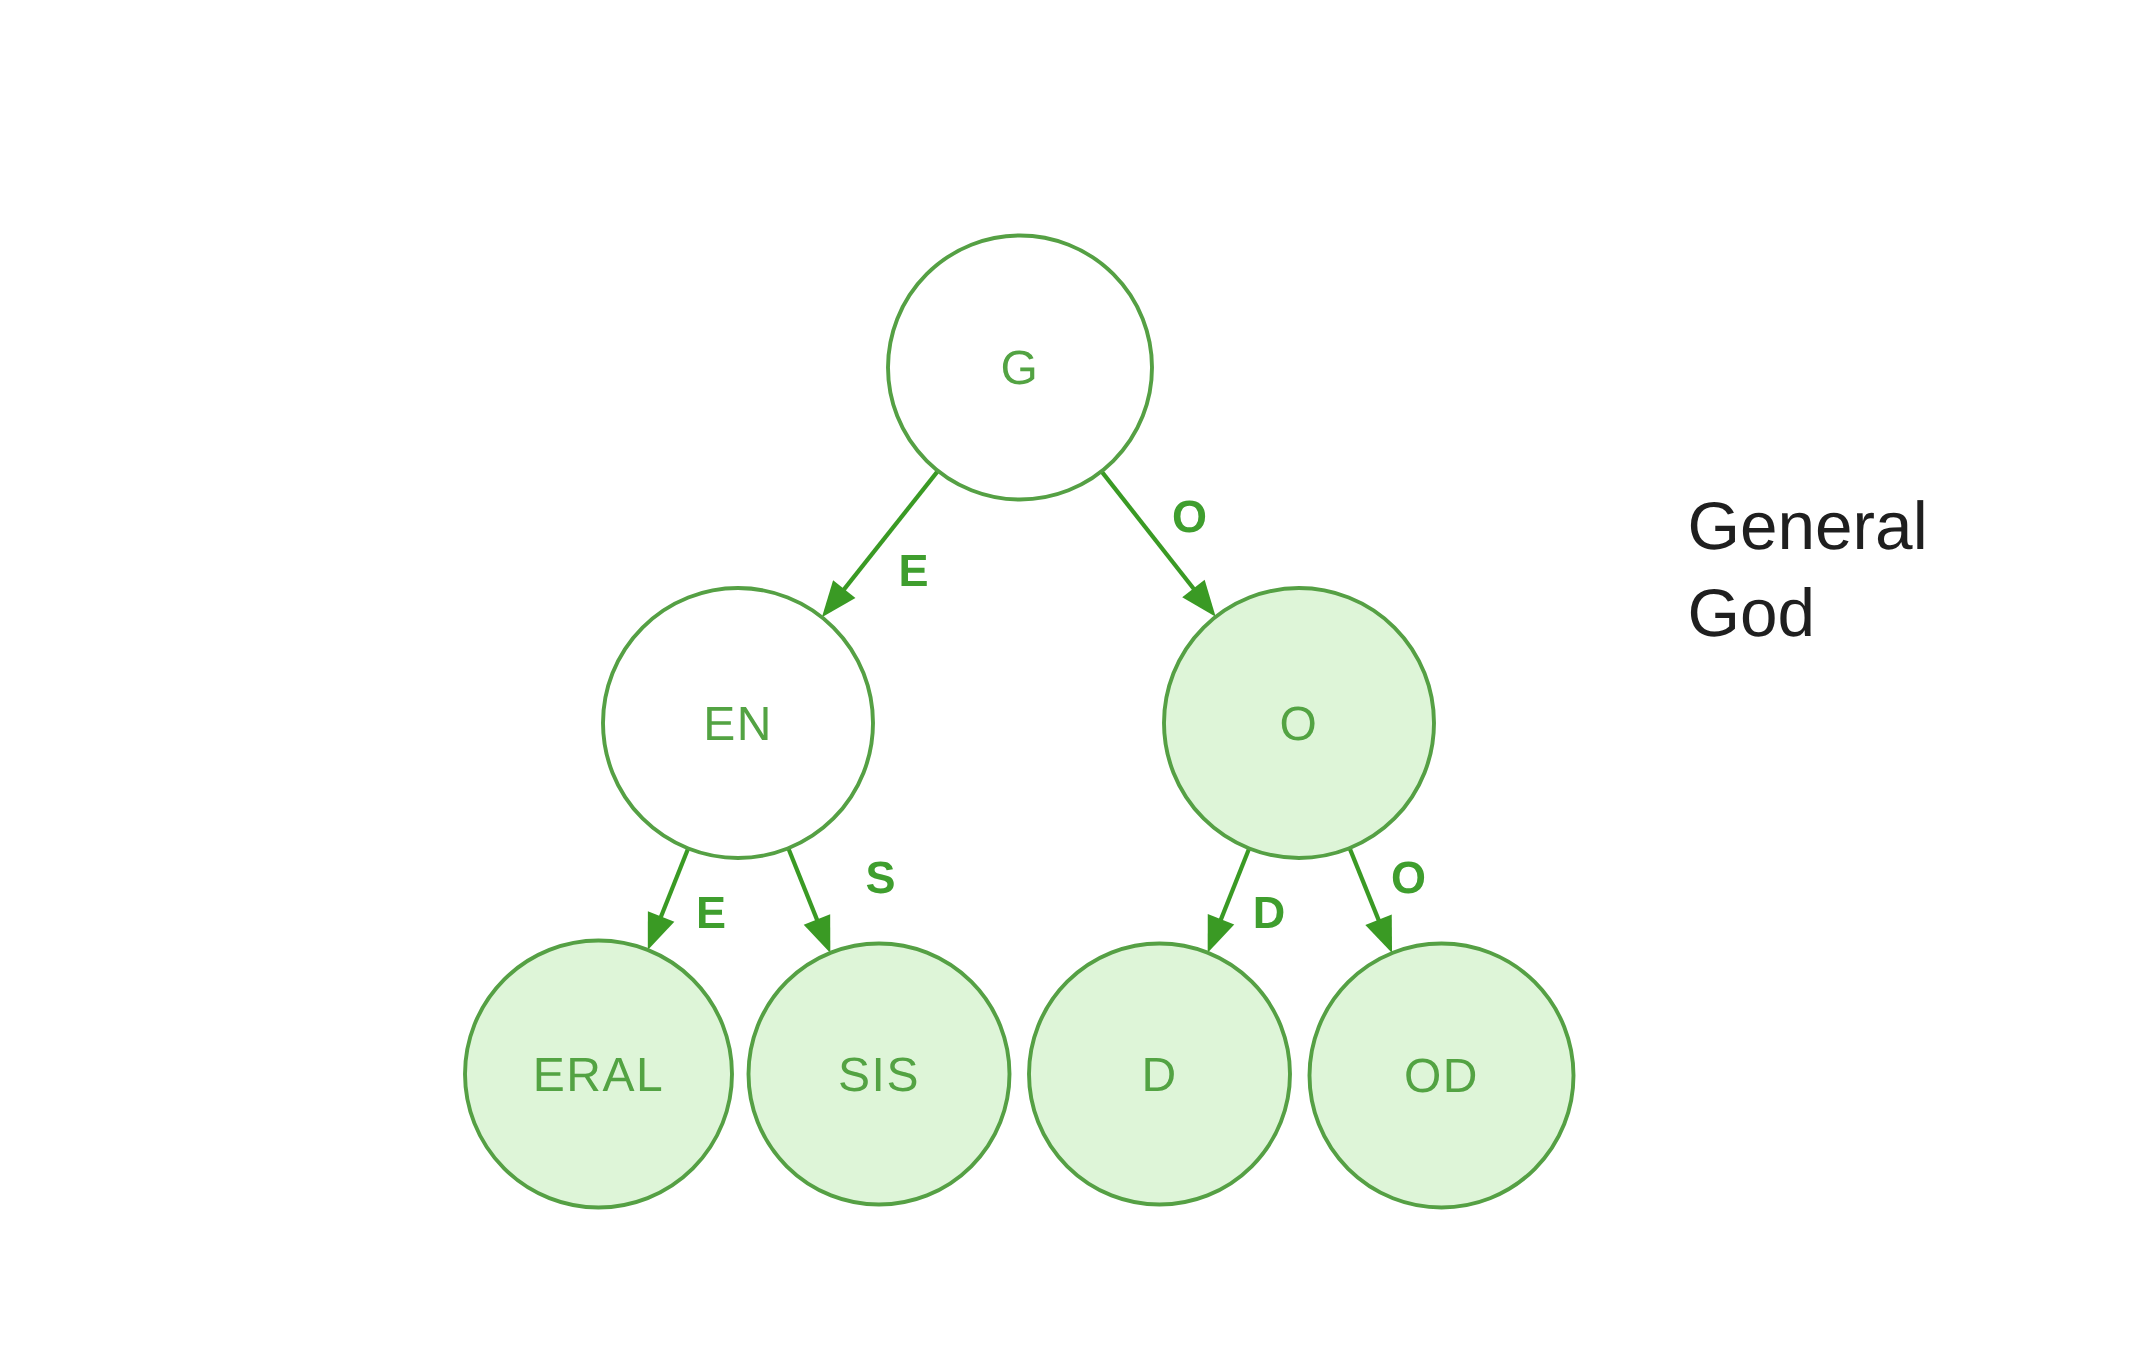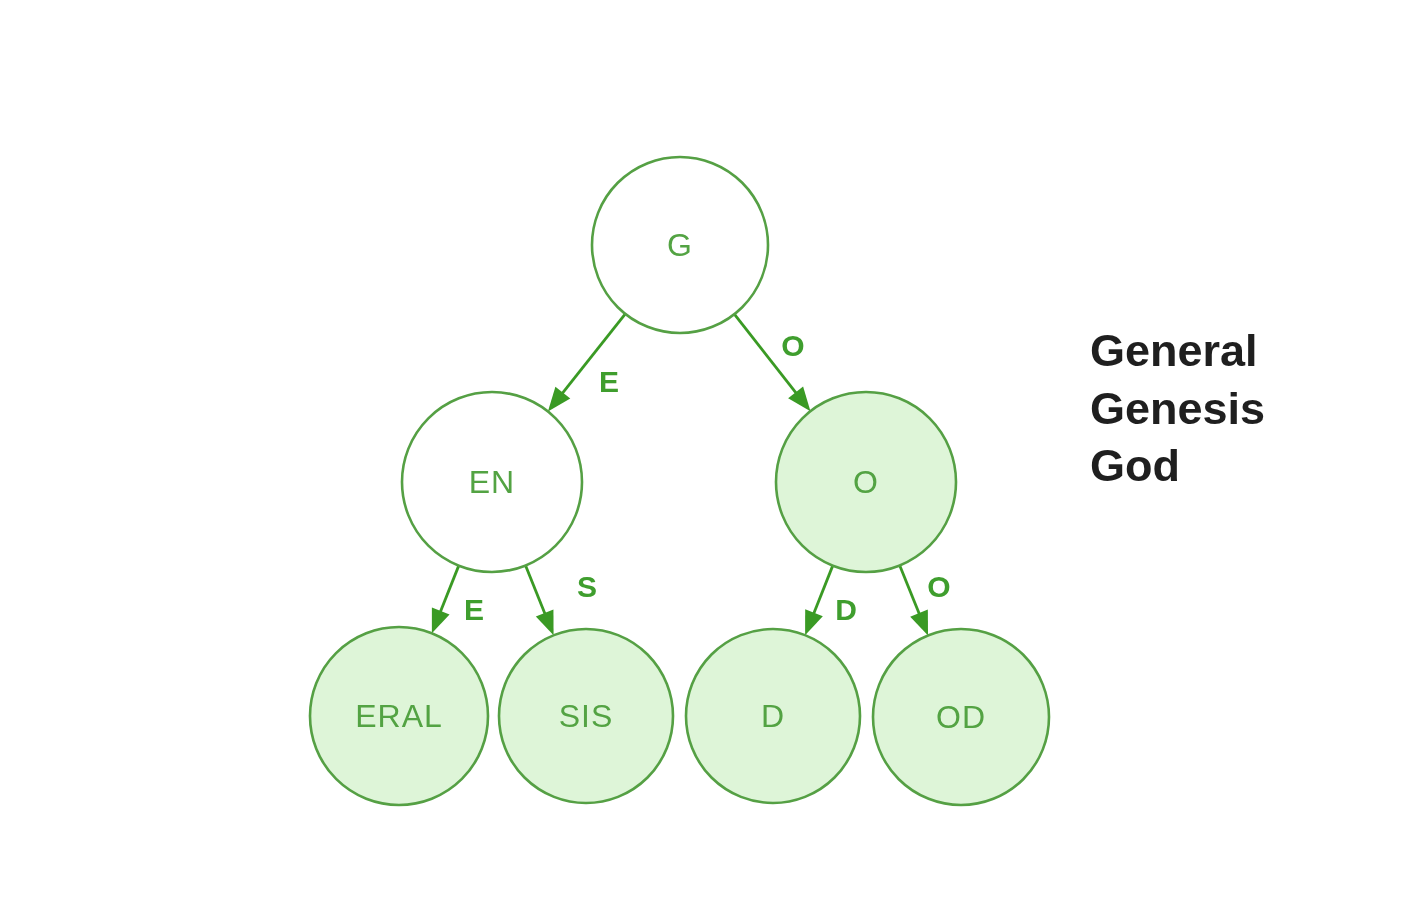--- a/index.html
+++ b/index.html
@@ -28,25 +28,25 @@
     font-weight: 400;
     letter-spacing: 1px;
   }
   .diagram-svg text.edge-label {
     font-family: "Liberation Sans", sans-serif;
     font-size: 30px;
     font-weight: 600;
   }
   .word-list {
     position: absolute;
-    left: 1090px;
+    left: 1125px;
     top: 322px;
     font-size: 45px;
     line-height: 57.5px;
-    font-weight: 700;
+    font-weight: 400;
     white-space: nowrap;
   }
   .word-list .word {
     display: block;
   }
 </style>
 </head>
 <body>
 
 <div class="screen" style="background: rgb(255, 255, 255);">
@@ -81,17 +81,16 @@
       <circle cx="586" cy="716" r="87" fill="#def5d8" stroke="#55a044" stroke-width="2.6"></circle>
       <text x="586" y="716" fill="#53a343" text-anchor="middle" dominant-baseline="central" class="node-label">SIS</text>
       <circle cx="773" cy="716" r="87" fill="#def5d8" stroke="#55a044" stroke-width="2.6"></circle>
       <text x="773" y="716" fill="#53a343" text-anchor="middle" dominant-baseline="central" class="node-label">D</text>
       <circle cx="961" cy="717" r="88" fill="#def5d8" stroke="#55a044" stroke-width="2.6"></circle>
       <text x="961" y="717" fill="#53a343" text-anchor="middle" dominant-baseline="central" class="node-label">OD</text>
     </svg>
 
   <div class="word-list" style="color: rgb(31, 31, 31);">
     <span class="word">General</span>
-    <span class="word">Genesis</span>
     <span class="word">God</span>
   </div>
 
 </div>
 
 </body></html>

